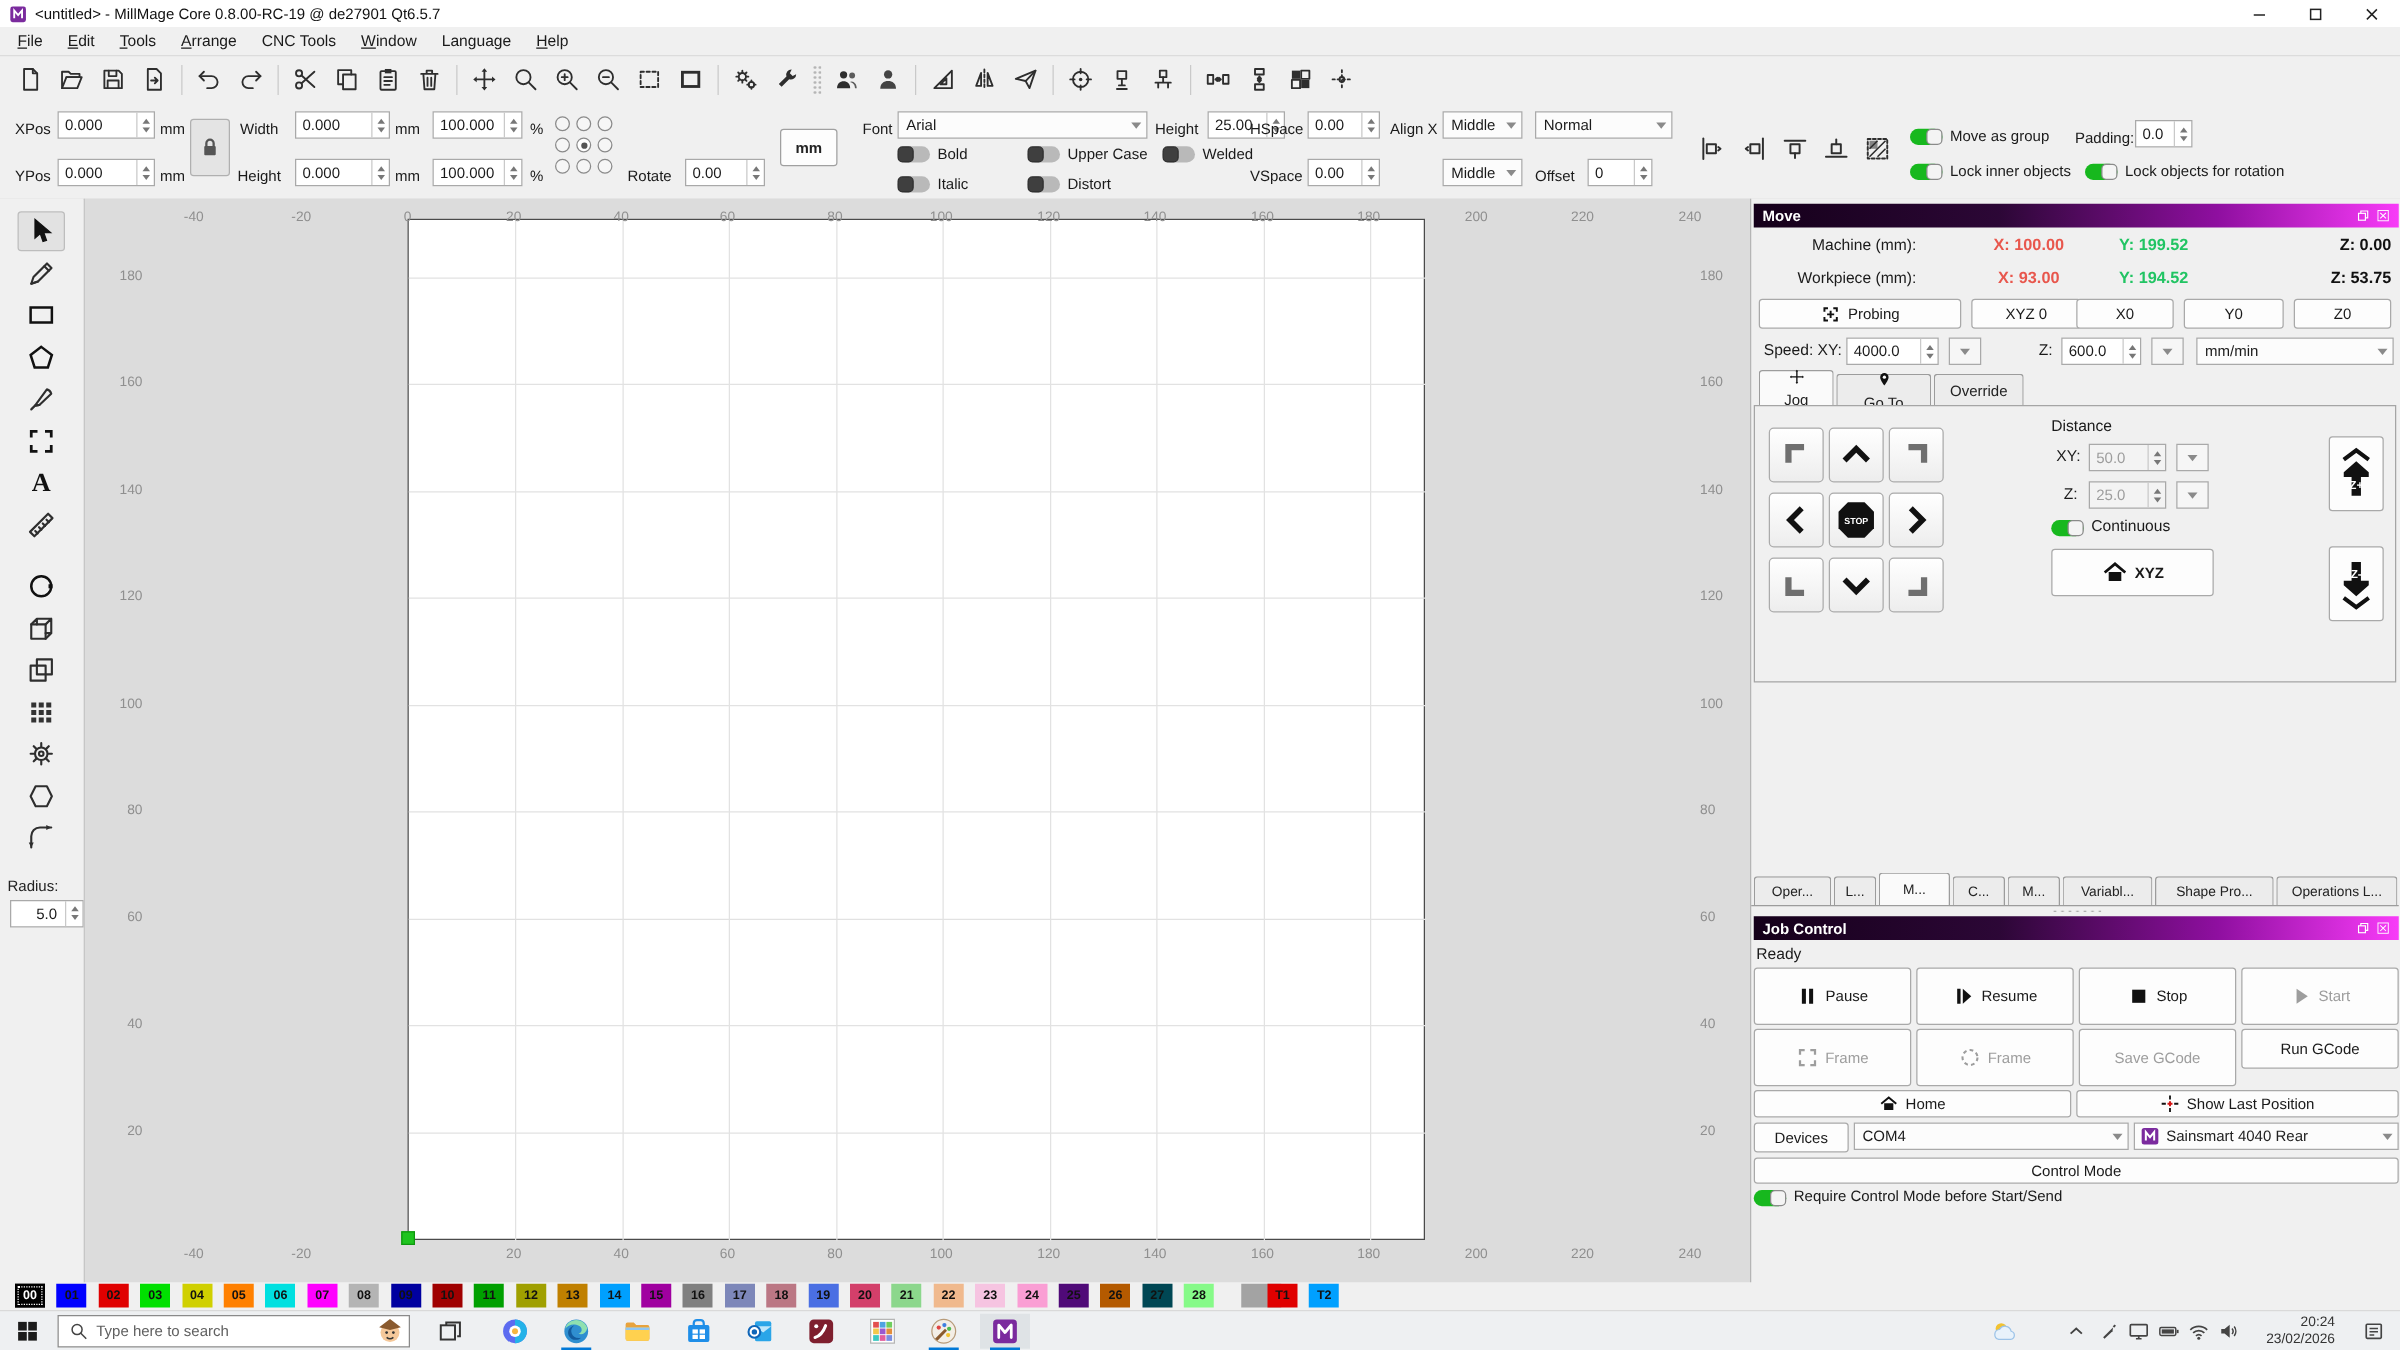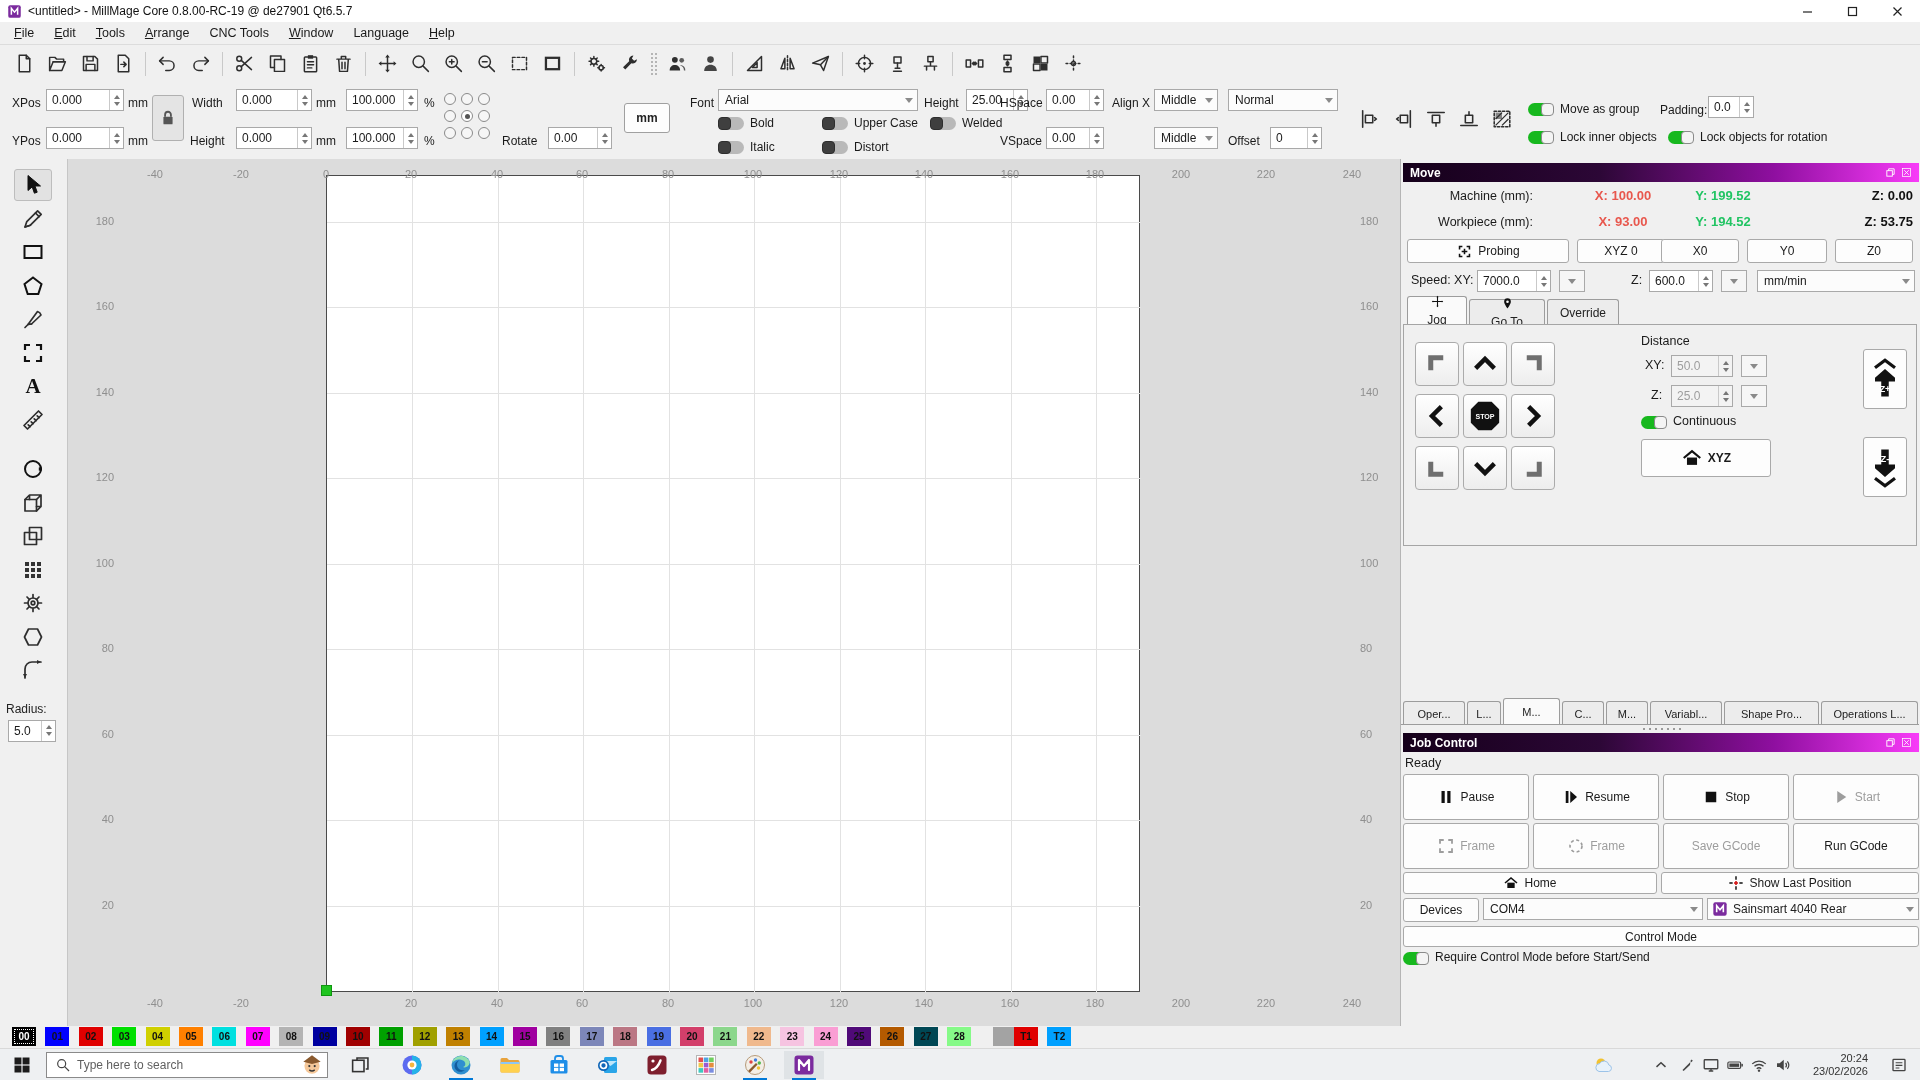--- a/index.html
+++ b/index.html
@@ -734,21 +734,21 @@
         </div>
         <div class="ltool" style="top: 495px;">
           <span class="ic" style="width: 24px; height: 24px;">
             <svg viewBox="0 0 24 24">
               <path d="M4 20v-9c0-4 3-7 7-7h9" stroke="#2e2e2e" stroke-width="1.7" fill="none" stroke-linecap="round" stroke-linejoin="round"></path>
               <path d="M20 4l-4-2v4zM4 20l-2-4h4z" fill="#2e2e2e"></path>
             </svg>
           </span>
         </div>
         <div style="position: absolute; left: 6px; top: 542.5px; font-size: 12px;">Radius:</div>
-        <span class="spin" style="left: 8px; top: 560.5px; width: 48px;">
+        <span class="spin" style="left: 8px; top: 560.5px; width: 59px; padding-left: 15px;">
           <span class="v">5.0</span>
           <span class="ud">
             <i class="up"></i>
             <i class="dn"></i>
           </span>
         </span>
       </div>
     <div id="canvasarea">
         <div id="workspace" style="left: 258px; top: 16px; width: 814px; height: 817px;">
           <div class="gline" style="left: 85px; top: 0px; width: 1px; height: 817px;"></div>
@@ -861,21 +861,21 @@
           <span>X0</span>
         </div>
         <div class="btn" style="left: 346px; top: 80px; width: 80px; height: 24px;">
           <span>Y0</span>
         </div>
         <div class="btn" style="left: 434px; top: 80px; width: 78px; height: 24px;">
           <span>Z0</span>
         </div>
         <div class="clabel" style="top: 114px; left: 10px;">Speed: XY:</div>
         <span class="spin" style="left: 76px; top: 111px; width: 74px;">
-          <span class="v">7000.0</span>
+          <span class="v">4000.0</span>
           <span class="ud">
             <i class="up"></i>
             <i class="dn"></i>
           </span>
         </span>
         <span class="dbtn" style="left: 158px; top: 111px;">
           <i></i>
         </span>
         <div class="clabel" style="top: 114px; left: 230px;">Z:</div>
         <span class="spin" style="left: 248px; top: 111px; width: 64px;">
@@ -1104,21 +1104,21 @@
           <span class="ic" style="width: 18px; height: 18px;">
             <svg viewBox="0 0 24 24">
               <circle cx="12" cy="12" r="8" fill="none" stroke="#9d9d9d" stroke-width="2.2" stroke-dasharray="4 3.4"></circle>
             </svg>
           </span>
           <span>Frame</span>
         </div>
         <div class="btn dis" style="left: 262px; top: 664px; width: 126px; height: 46px;">
           <span>Save GCode</span>
         </div>
-        <div class="btn" style="left: 392px; top: 664px; width: 126px; height: 46px; text-align: right;">
+        <div class="btn" style="left: 392px; top: 664px; width: 126px; height: 32px; text-align: right;">
           <span>Run GCode</span>
         </div>
         <div class="btn" style="left: 2px; top: 713px; width: 254px; height: 22px;">
           <span class="ic" style="width: 16px; height: 16px;">
             <svg viewBox="0 0 24 24">
               <path d="M3 12 12 4.5 21 12" stroke="#111" stroke-width="2.4" fill="none"></path>
               <path d="M6.5 11.5v8h11v-8z" fill="#111"></path>
             </svg>
           </span>
           <span>Home</span>

